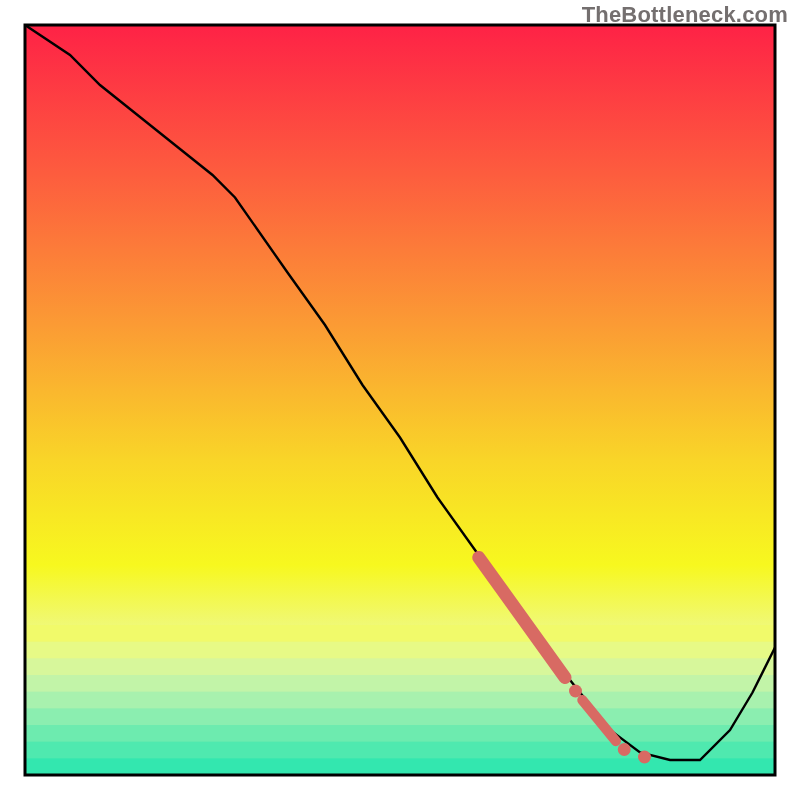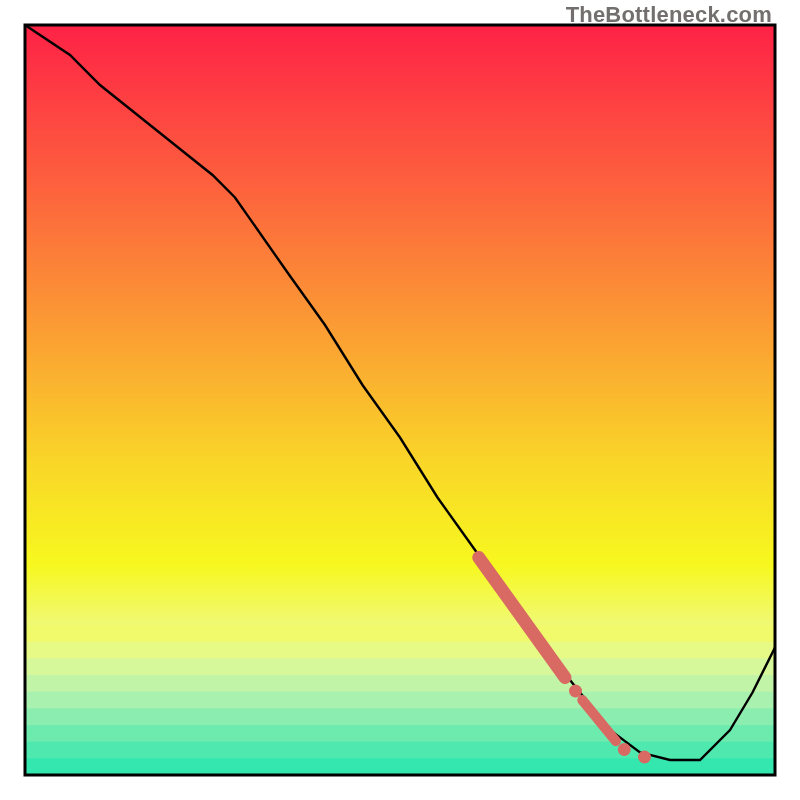--- a/index.html
+++ b/index.html
@@ -12,21 +12,21 @@
     font-family: Arial, Helvetica, sans-serif;
   }
   .stage {
     position: relative;
     width: 800px;
     height: 800px;
   }
   .watermark {
     position: absolute;
     top: 2px;
-    right: 28px;
+    right: 12px;
     font-size: 22px;
     font-weight: 600;
     color: #746f6f;
     letter-spacing: 0.2px;
     user-select: none;
     margin-left: 32px;
   }
   svg {
     display: block;
   }

